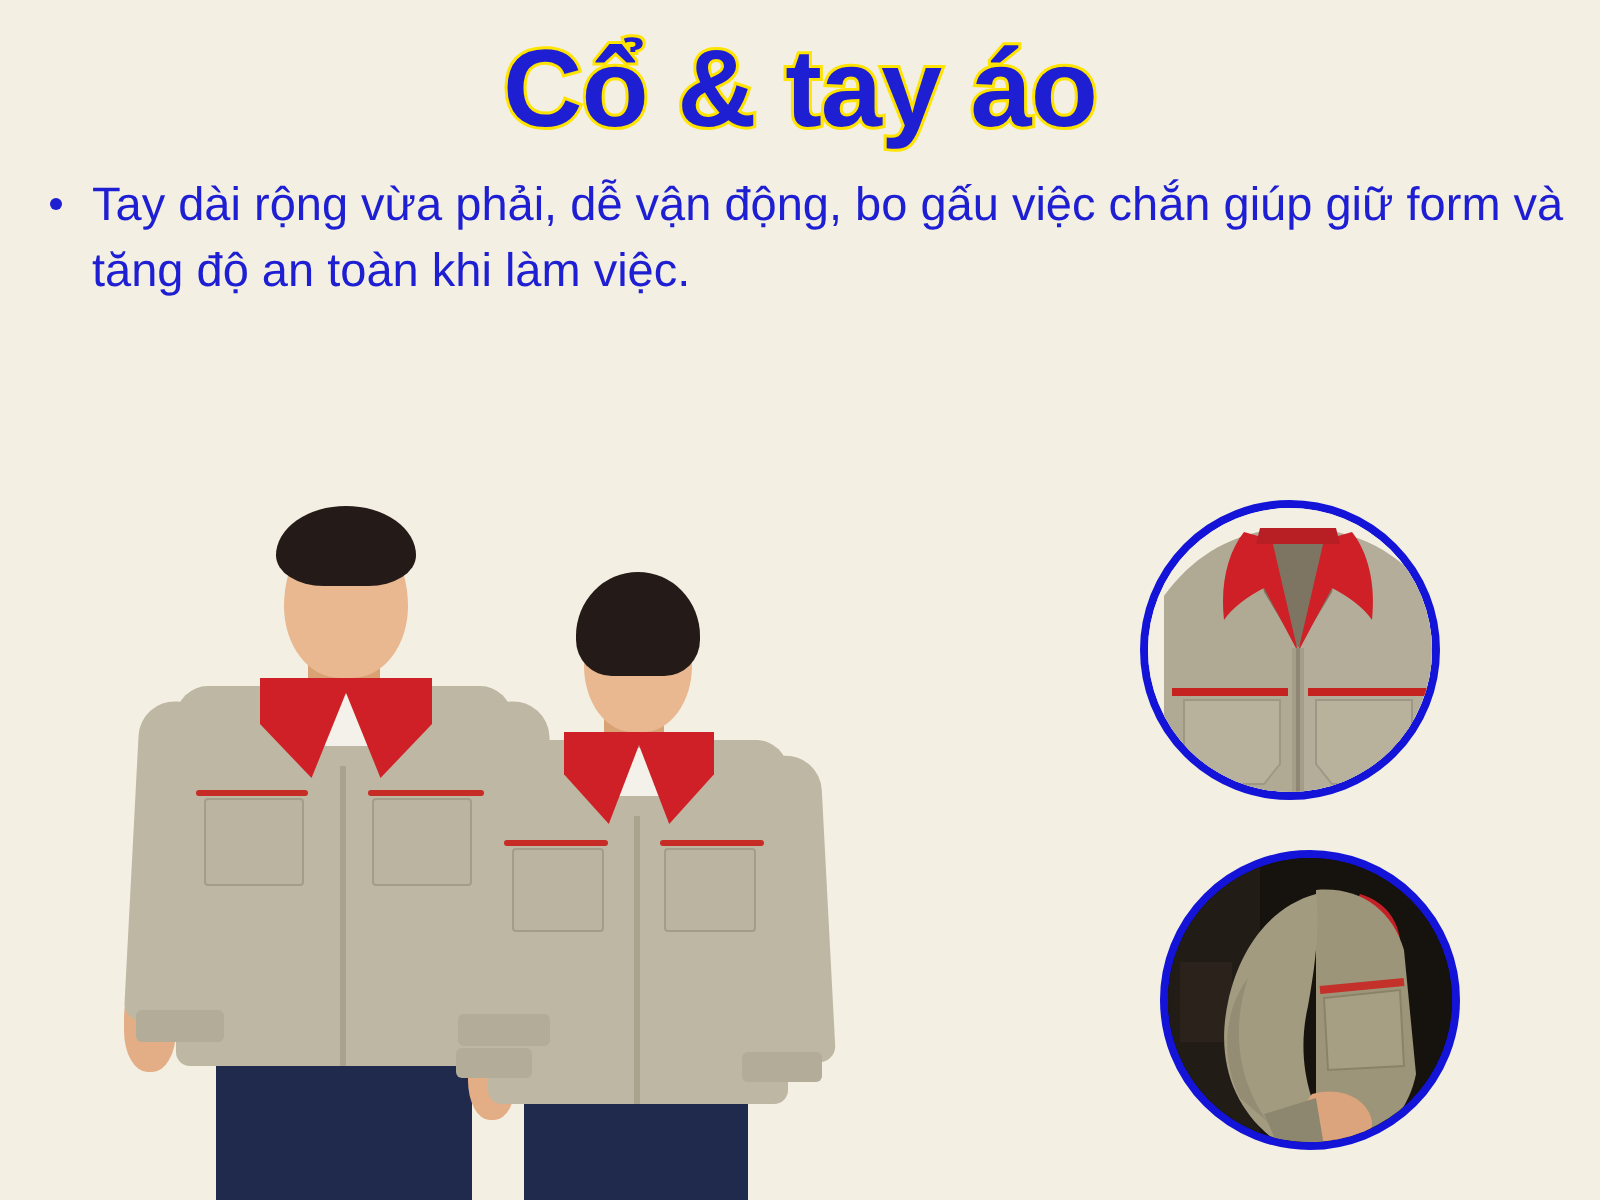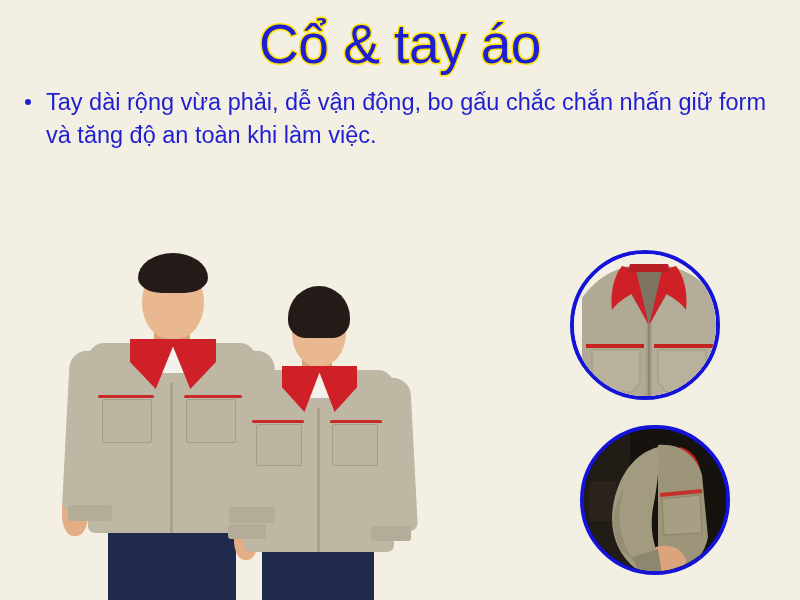--- a/index.html
+++ b/index.html
@@ -26,21 +26,21 @@
 
   
   .title {
     position: absolute;
     top: 8px;
     left: 0;
     width: 800px;
     text-align: center;
     font-size: 55px;
     line-height: 72px;
-    font-weight: normal;
+    font-weight: bold;
     letter-spacing: -0.5px;
     color: #1e1ed2;
     -webkit-text-stroke: 3px #ffe400;
     paint-order: stroke fill;
     white-space: nowrap;
   }
 
   
   .bullets {
     position: absolute;
@@ -195,21 +195,21 @@
 </head>
 <body>
 
 <div id="slide">
 
   <div class="title">Cổ &amp; tay áo</div>
 
   <ul class="bullets">
     <li>
       <span class="dot"></span>
-      <span>Tay dài rộng vừa phải, dễ vận động, bo gấu chắc chắn nhấn giữ form và tăng độ an toàn khi làm việc.</span>
+      <span>Tay dài rộng vừa phải, dễ vận động, bo gấu việc chắn giúp giữ form và tăng độ an toàn khi làm việc.</span>
     </li>
   </ul>
 
   <div class="models">
 
     <div class="person man">
       <div class="jeans" style="left:42px;  bottom:0;   width:128px; height:78px; border-radius:4px 4px 0 0;"></div>
       <div class="hand" style="left:-4px;  bottom:64px;width:26px;  height:46px;"></div>
       <div class="neck" style="left:88px;  top:78px;   width:36px;  height:34px;"></div>
       <div class="head" style="left:76px;  top:18px;   width:62px;  height:78px;"></div>

